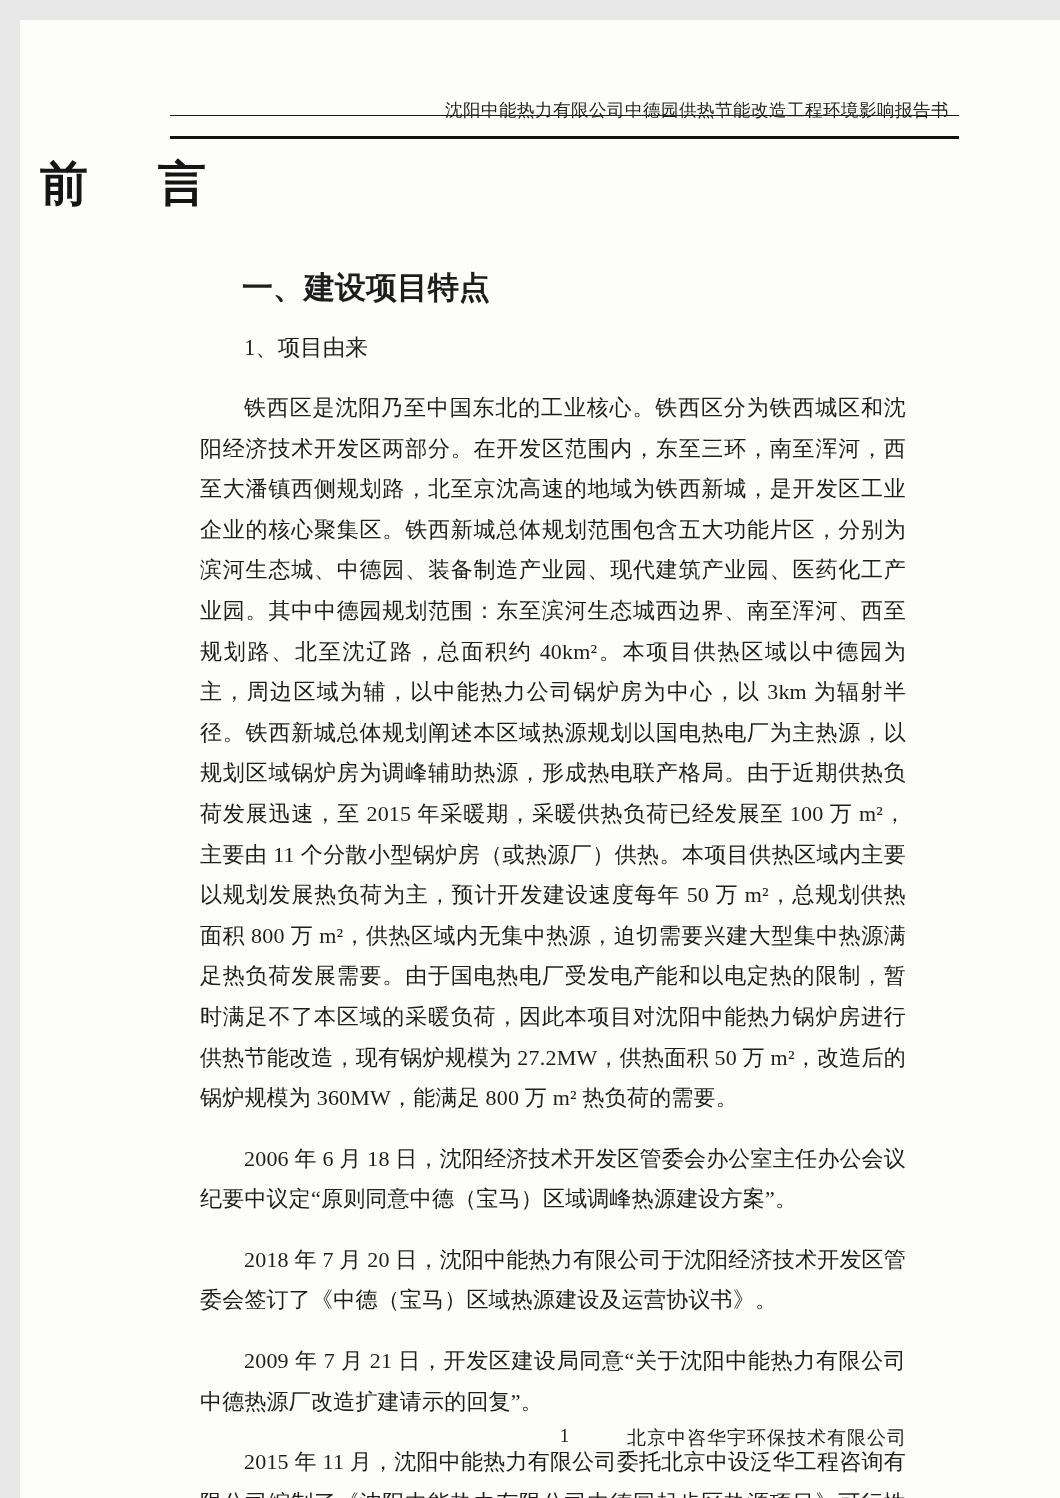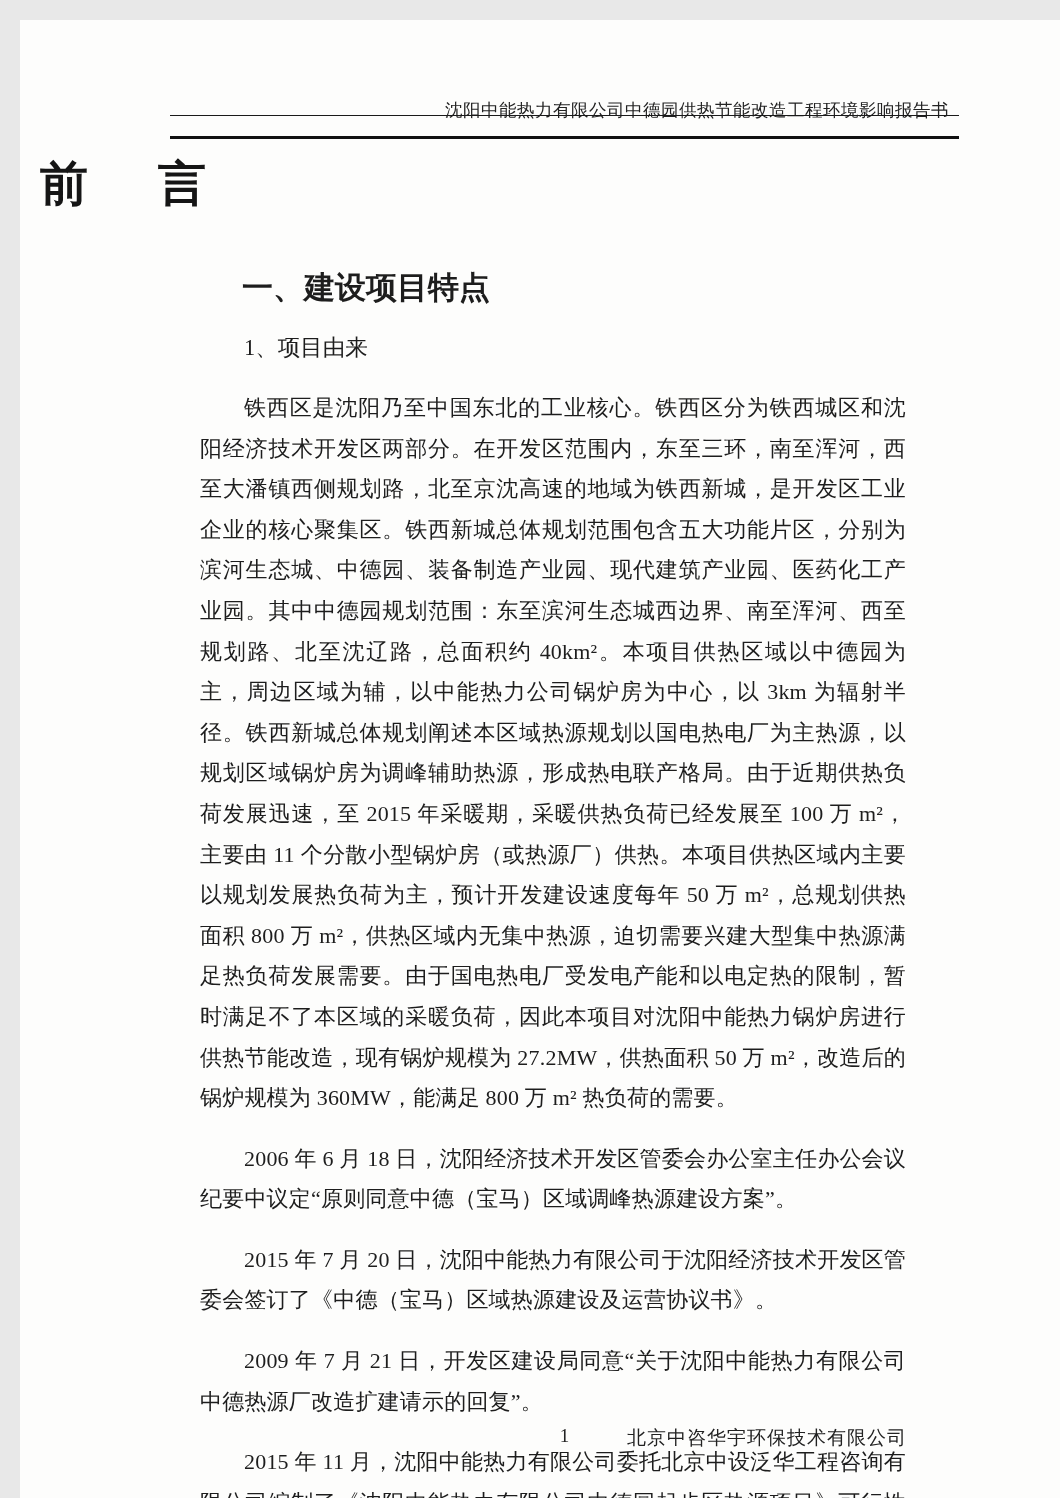--- a/index.html
+++ b/index.html
@@ -78,21 +78,21 @@
   <div class="page-header">沈阳中能热力有限公司中德园供热节能改造工程环境影响报告书</div>
   <div class="header-rule"></div>
 
   <h1 class="doc-title"><span>前言</span></h1>
 
   <div class="doc-body">
     <div class="section-heading">一、建设项目特点</div>
     <div class="subsection-heading">1、项目由来</div>
     <p class="para">铁西区是沈阳乃至中国东北的工业核心。铁西区分为铁西城区和沈阳经济技术开发区两部分。在开发区范围内，东至三环，南至浑河，西至大潘镇西侧规划路，北至京沈高速的地域为铁西新城，是开发区工业企业的核心聚集区。铁西新城总体规划范围包含五大功能片区，分别为滨河生态城、中德园、装备制造产业园、现代建筑产业园、医药化工产业园。其中中德园规划范围：东至滨河生态城西边界、南至浑河、西至规划路、北至沈辽路，总面积约 40km²。本项目供热区域以中德园为主，周边区域为辅，以中能热力公司锅炉房为中心，以 3km 为辐射半径。铁西新城总体规划阐述本区域热源规划以国电热电厂为主热源，以规划区域锅炉房为调峰辅助热源，形成热电联产格局。由于近期供热负荷发展迅速，至 2015 年采暖期，采暖供热负荷已经发展至 100 万 m²，主要由 11 个分散小型锅炉房（或热源厂）供热。本项目供热区域内主要以规划发展热负荷为主，预计开发建设速度每年 50 万 m²，总规划供热面积 800 万 m²，供热区域内无集中热源，迫切需要兴建大型集中热源满足热负荷发展需要。由于国电热电厂受发电产能和以电定热的限制，暂时满足不了本区域的采暖负荷，因此本项目对沈阳中能热力锅炉房进行供热节能改造，现有锅炉规模为 27.2MW，供热面积 50 万 m²，改造后的锅炉规模为 360MW，能满足 800 万 m² 热负荷的需要。</p>
     <p class="para">2006 年 6 月 18 日，沈阳经济技术开发区管委会办公室主任办公会议纪要中议定“原则同意中德（宝马）区域调峰热源建设方案”。</p>
-    <p class="para">2015 年 7 月 20 日，沈阳中能热力有限公司于沈阳经济技术开发区管委会签订了《中德（宝马）区域热源建设及运营协议书》。</p>
+    <p class="para">2018 年 7 月 20 日，沈阳中能热力有限公司于沈阳经济技术开发区管委会签订了《中德（宝马）区域热源建设及运营协议书》。</p>
     <p class="para">2009 年 7 月 21 日，开发区建设局同意“关于沈阳中能热力有限公司中德热源厂改造扩建请示的回复”。</p>
     <p class="para">2015 年 11 月，沈阳中能热力有限公司委托北京中设泛华工程咨询有限公司编制了《沈阳中能热力有限公司中德园起步区热源项目》可行性研究报告。</p>
     <p class="para">本次环境影响评价基于可行性研究报告的基础上编制。</p>
     <div class="subsection-heading">2、项目概况</div>
   </div>
 
   <div class="page-footer">
     <span class="page-number">1</span>
     <span class="footer-company">北京中咨华宇环保技术有限公司</span>
   </div>

